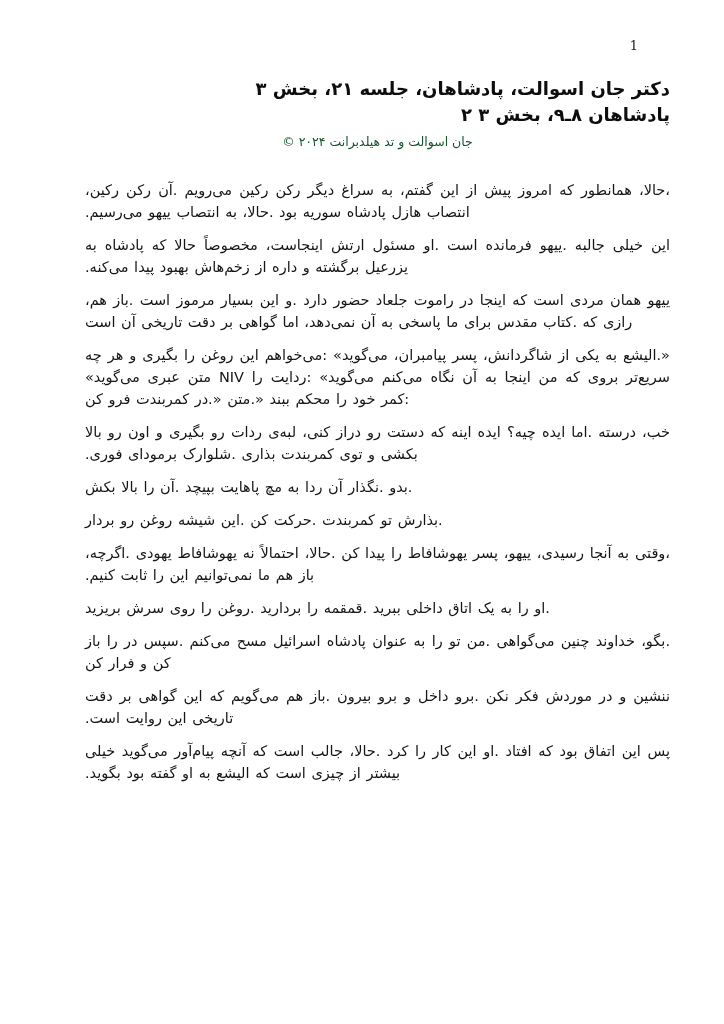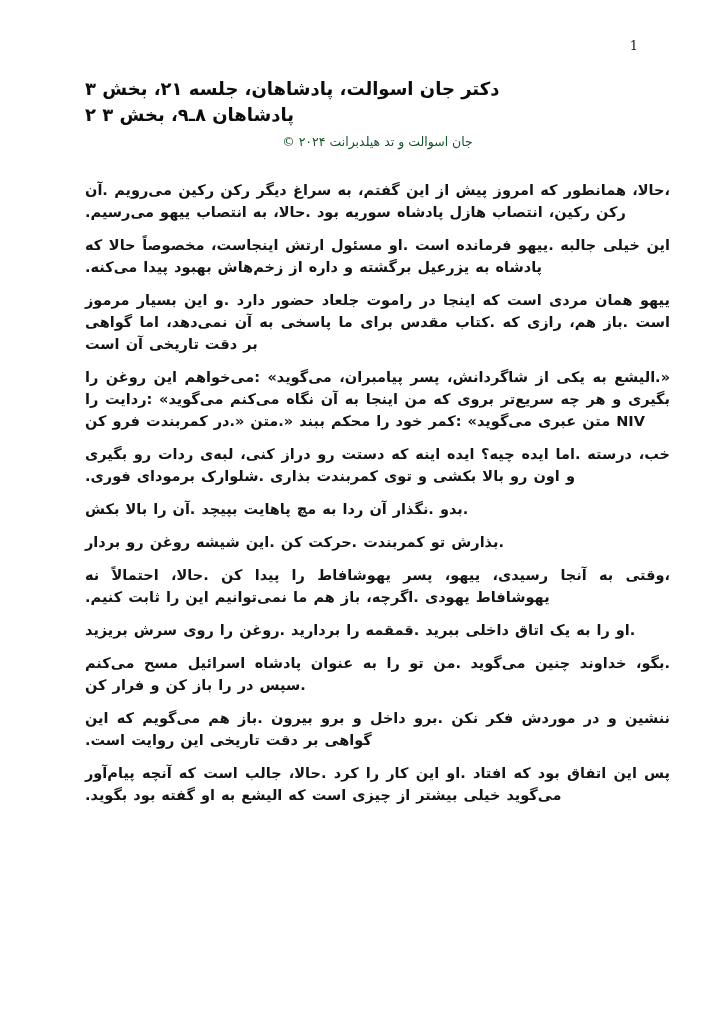--- a/index.html
+++ b/index.html
@@ -26,21 +26,21 @@
     font-size: 13px;
     color: #222222;
   }
   .content {
     box-sizing: border-box;
     padding: 76px 54px 0 85px;
   }
   header { display: block; margin-bottom: 28px; }
   .title-line {
     direction: rtl;
-    text-align: left;
+    text-align: right;
     font-size: 18px;
     font-weight: bold;
     line-height: 26px;
     color: #0d0d0d;
   }
   .copyright-line {
     direction: rtl;
     text-align: center;
     font-size: 12.5px;
     line-height: 18px;
@@ -51,21 +51,20 @@
   p.para {
     direction: rtl;
     text-align: justify;
     text-align-last: left;
     -moz-text-align-last: left;
     font-size: 14.5px;
     line-height: 22px;
     margin: 0 0 11px 0;
     color: #151515;
     word-spacing: 1px;
-    font-weight: bold;
   }
 </style>
 </head>
 <body>
 
 <div class="page">
   <div class="page-number" dir="ltr">1</div>
 
   <div class="content">
     <header>
@@ -77,18 +76,18 @@
     <main>
       <p class="para">،حالا، همانطور که امروز پیش از این گفتم، به سراغ دیگر رکن رکین می‌رویم .آن رکن رکین، انتصاب هازل پادشاه سوریه بود .حالا، به انتصاب ییهو می‌رسیم.</p>
       <p class="para">این خیلی جالبه .ییهو فرمانده است .او مسئول ارتش اینجاست، مخصوصاً حالا که پادشاه به یزرعیل برگشته و داره از زخم‌هاش بهبود پیدا می‌کنه.</p>
       <p class="para">ییهو همان مردی است که اینجا در راموت جلعاد حضور دارد .و این بسیار مرموز است .باز هم، رازی که .کتاب مقدس برای ما پاسخی به آن نمی‌دهد، اما گواهی بر دقت تاریخی آن است</p>
       <p class="para">«.الیشع به یکی از شاگردانش، پسر پیامبران، می‌گوید» :می‌خواهم این روغن را بگیری و هر چه سریع‌تر بروی که من اینجا به آن نگاه می‌کنم می‌گوید» :ردایت را NIV متن عبری می‌گوید» :کمر خود را محکم ببند «.متن «.در کمربندت فرو کن</p>
       <p class="para">خب، درسته .اما ایده چیه؟ ایده اینه که دستت رو دراز کنی، لبه‌ی ردات رو بگیری و اون رو بالا بکشی و توی کمربندت بذاری .شلوارک برمودای فوری.</p>
       <p class="para">.بدو .نگذار آن ردا به مچ پاهایت بپیچد .آن را بالا بکش</p>
       <p class="para">.بذارش تو کمربندت .حرکت کن .این شیشه روغن رو بردار</p>
       <p class="para">،وقتی به آنجا رسیدی، ییهو، پسر یهوشافاط را پیدا کن .حالا، احتمالاً نه یهوشافاط یهودی .اگرچه، باز هم ما نمی‌توانیم این را ثابت کنیم.</p>
       <p class="para">.او را به یک اتاق داخلی ببرید .قمقمه را بردارید .روغن را روی سرش بریزید</p>
-      <p class="para">.بگو، خداوند چنین می‌گوید .من تو را به عنوان پادشاه اسرائیل مسح می‌کنم .سپس در را باز کن و فرار کن</p>
+      <p class="para">.بگو، خداوند چنین می‌گواهی .من تو را به عنوان پادشاه اسرائیل مسح می‌کنم .سپس در را باز کن و فرار کن</p>
       <p class="para">ننشین و در موردش فکر نکن .برو داخل و برو بیرون .باز هم می‌گویم که این گواهی بر دقت تاریخی این روایت است.</p>
       <p class="para">پس این اتفاق بود که افتاد .او این کار را کرد .حالا، جالب است که آنچه پیام‌آور می‌گوید خیلی بیشتر از چیزی است که الیشع به او گفته بود بگوید.</p>
     </main>
   </div>
 </div>
 
 </body></html>

